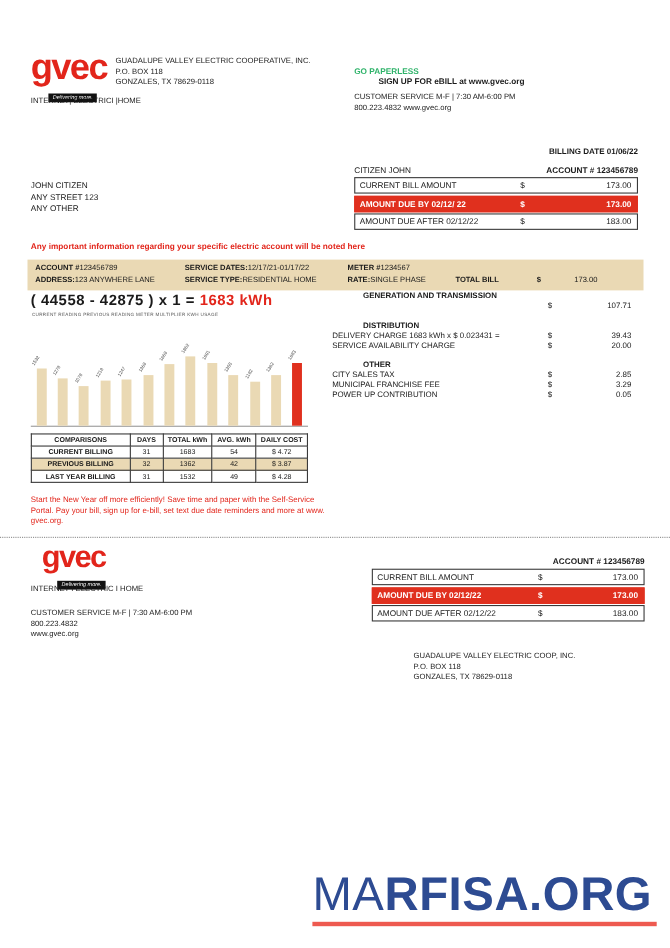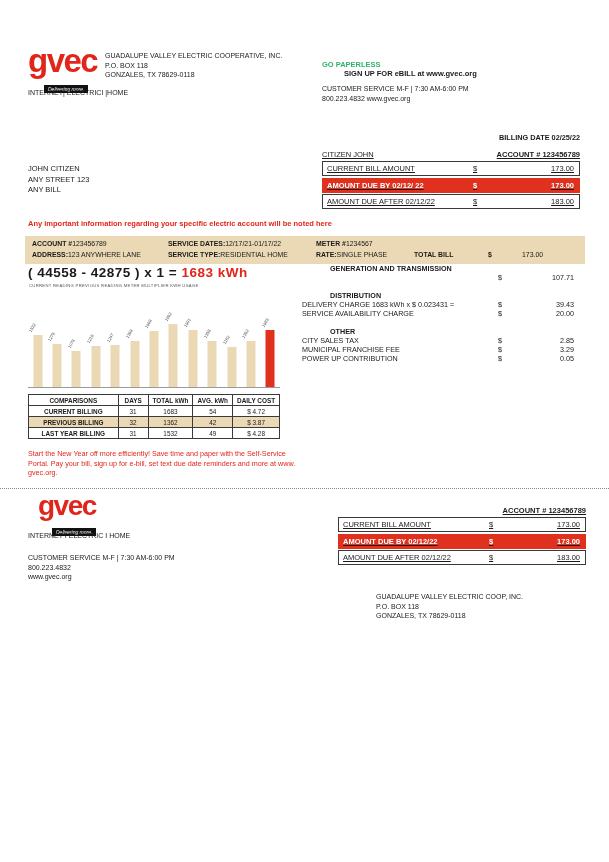--- a/index.html
+++ b/index.html
@@ -9,21 +9,21 @@
 
   
   .logo-text { font-weight:800; color:#e2251b; letter-spacing:-1.5px; line-height:1; }
   .logo-top .logo-text { font-size:33px; }
   .logo-strip { background:#111; color:#fff; font-style:italic; font-size:5px; padding:1px 4px; display:inline-block; line-height:1.2; }
 
   .tiny { font-size:7px; line-height:9.5px; }
   .b { font-weight:bold; }
 
   
-  .sum-table { position:absolute; width:258px;text-decoration:underline; }
+  .sum-table { position:absolute; width:258px; }
   .sum-head { display:flex; justify-content:space-between; font-size:7.5px; margin-bottom:2px; }
   .sum-row { display:flex; align-items:center; border:1.2px solid #3a3a3a; height:15px; font-size:7.5px; margin-bottom:1.5px; background:#fff; }
   .sum-row:first-of-type { border-top-width:2px; }
   .sum-row .lbl { width:150px; padding-left:4px; }
   .sum-row .cur { width:55px; }
   .sum-row .amt { flex:1; text-align:right; padding-right:5px; }
   .sum-row.hl { background:#e0301e; color:#fff; font-weight:bold; border-color:#e0301e; }
 
   
   .band { position:absolute; left:25px; top:236px; width:560px; height:28px; background:#ead9b4; font-size:6.9px; }
@@ -94,21 +94,21 @@
   <div class="abs" style="left:322px; top:60px; width:262px; display:flex; font-size:7.5px; font-weight:bold;flex-direction:column;">
     <span style="color:#2fb36a;">GO PAPERLESS</span>
     <span style="margin-left:22px;">SIGN UP FOR eBILL at www.gvec.org</span>
   </div>
 
   <div class="abs tiny" style="left:322px; top:84px;">
     <div>CUSTOMER SERVICE M-F | 7:30 AM-6:00 PM</div>
     <div>800.223.4832 www.gvec.org</div>
   </div>
 
-  <div class="abs" style="left:322px; top:133px; width:258px; text-align:right; font-size:7.3px; font-weight:600;">BILLING DATE 02/25/22</div>
+  <div class="abs" style="left:322px; top:133px; width:258px; text-align:right; font-size:7.3px; font-weight:600;">BILLING DATE 01/06/22</div>
 
   <div class="sum-table" style="left:322px; top:150px;">
     <div class="sum-head">
       <span>CITIZEN JOHN</span>
       <span class="b">ACCOUNT # 123456789</span>
     </div>
     <div class="sum-row">
       <span class="lbl">CURRENT BILL AMOUNT</span>
       <span class="cur">$</span>
       <span class="amt">173.00</span>
@@ -121,21 +121,21 @@
     <div class="sum-row">
       <span class="lbl">AMOUNT DUE AFTER 02/12/22</span>
       <span class="cur">$</span>
       <span class="amt">183.00</span>
     </div>
   </div>
 
   <div class="abs" style="left:28px; top:164px; font-size:7.5px; line-height:10.5px;">
     <div>JOHN CITIZEN</div>
     <div>ANY STREET 123</div>
-    <div>ANY BILL</div>
+    <div>ANY OTHER</div>
   </div>
 
   <div class="abs b red-text" style="left:28px; top:219px; font-size:7.5px;">Any important information regarding your specific electric account will be noted here</div>
 
   <div class="band">
     <span style="left:7px; top:4px;"><b>ACCOUNT #</b> <span>123456789</span></span>
     <span style="left:7px; top:15px;"><b>ADDRESS:</b> <span>123 ANYWHERE LANE</span></span>
     <span style="left:143px; top:4px;"><b>SERVICE DATES:</b> <span>12/17/21-01/17/22</span></span>
     <span style="left:143px; top:15px;"><b>SERVICE TYPE:</b> <span>RESIDENTIAL HOME</span></span>
     <span style="left:291px; top:4px;"><b>METER #</b> <span>1234567</span></span>
@@ -311,14 +311,20 @@
       <span class="amt">183.00</span>
     </div>
   </div>
 
   <div class="abs tiny" style="left:376px; top:592px;">
     <div>GUADALUPE VALLEY ELECTRIC COOP, INC.</div>
     <div>P.O. BOX 118</div>
     <div>GONZALES, TX 78629-0118</div>
   </div>
 
+  <div class="watermark">
+    <div class="wm-text">
+      <span class="light">MA</span><span class="bold">RFISA.ORG</span>
+    </div>
+    <div class="wm-underline"></div>
+  </div>
 
 </div>
 
 </body></html>

